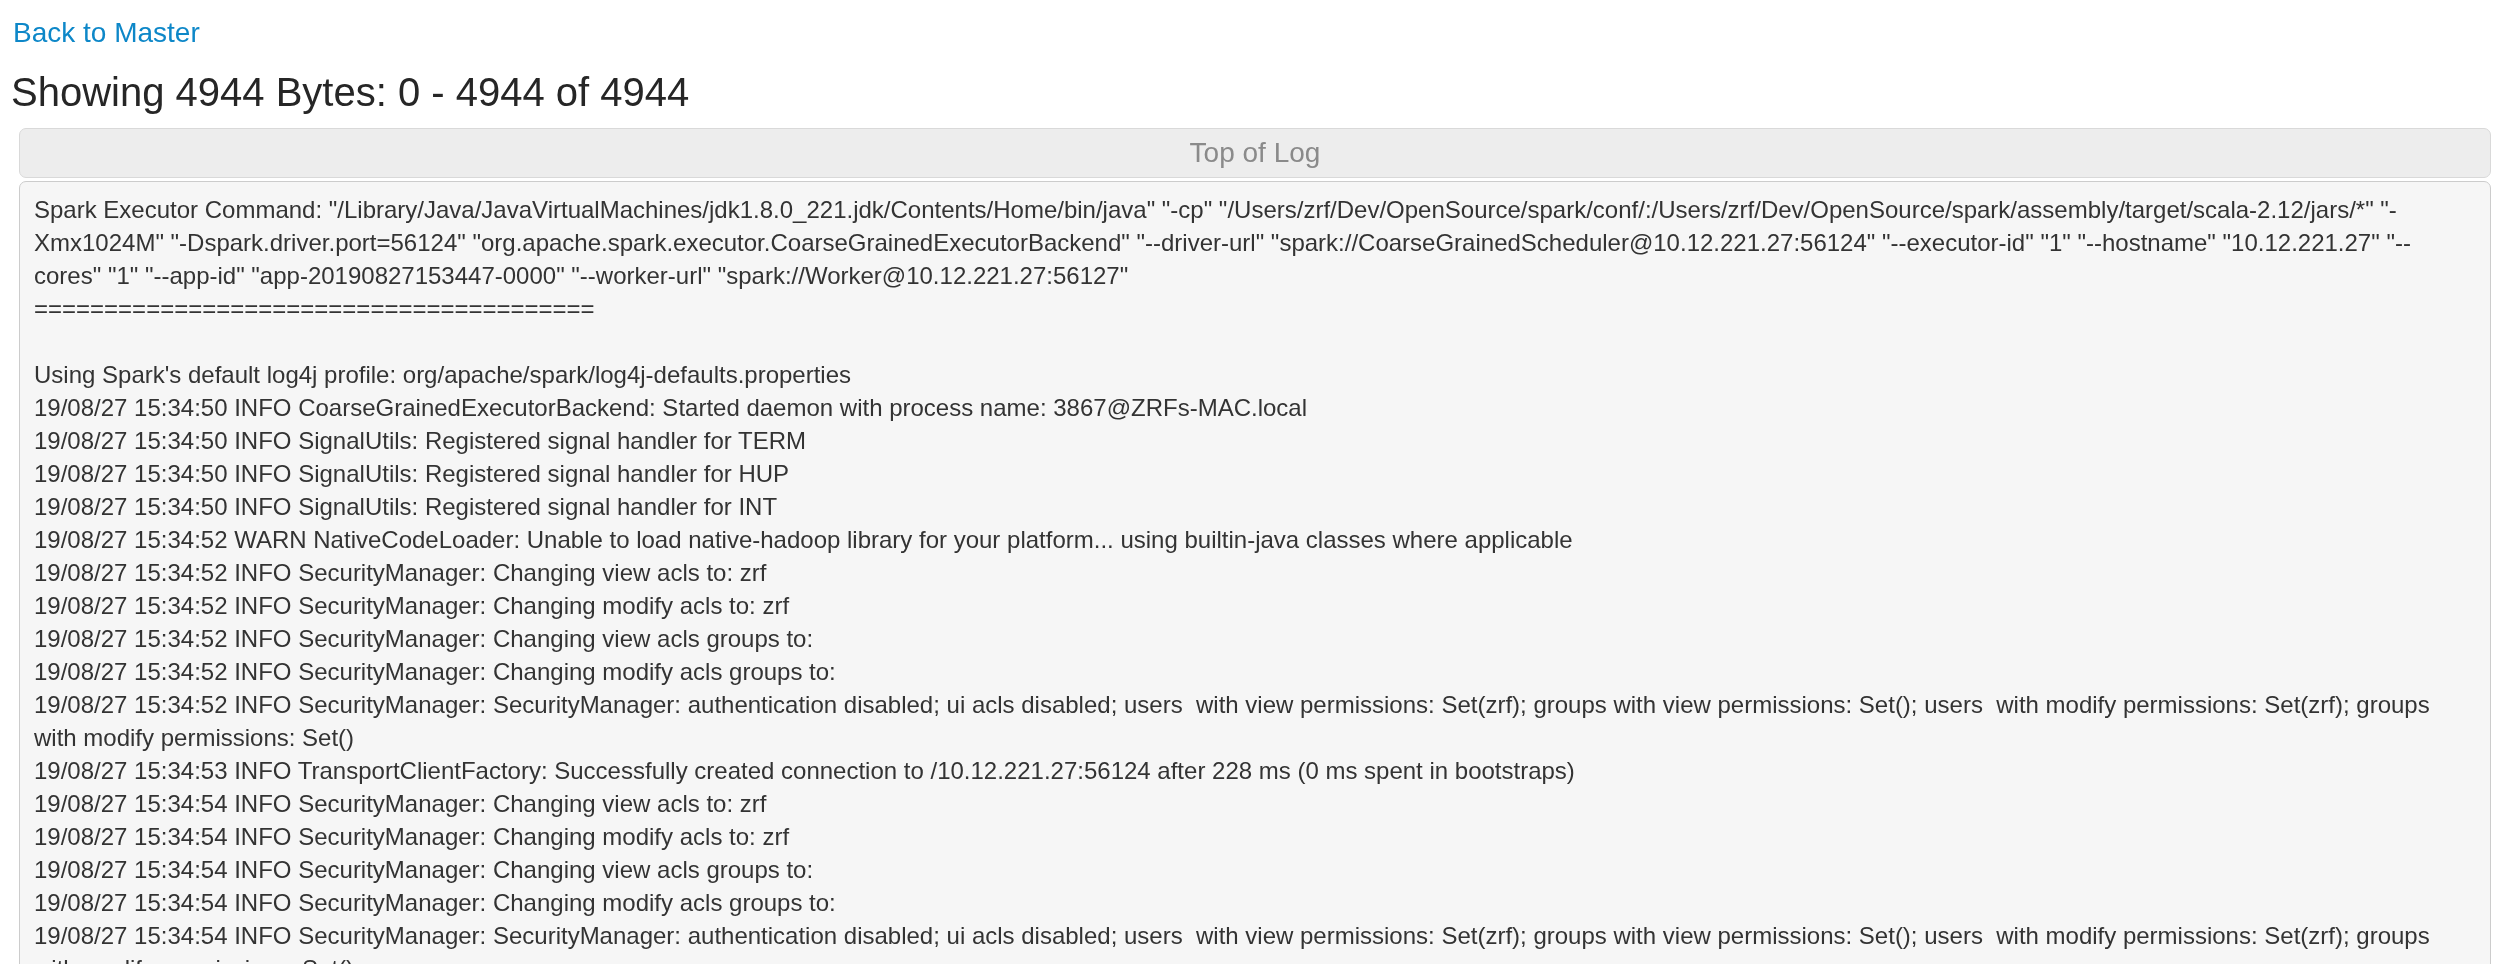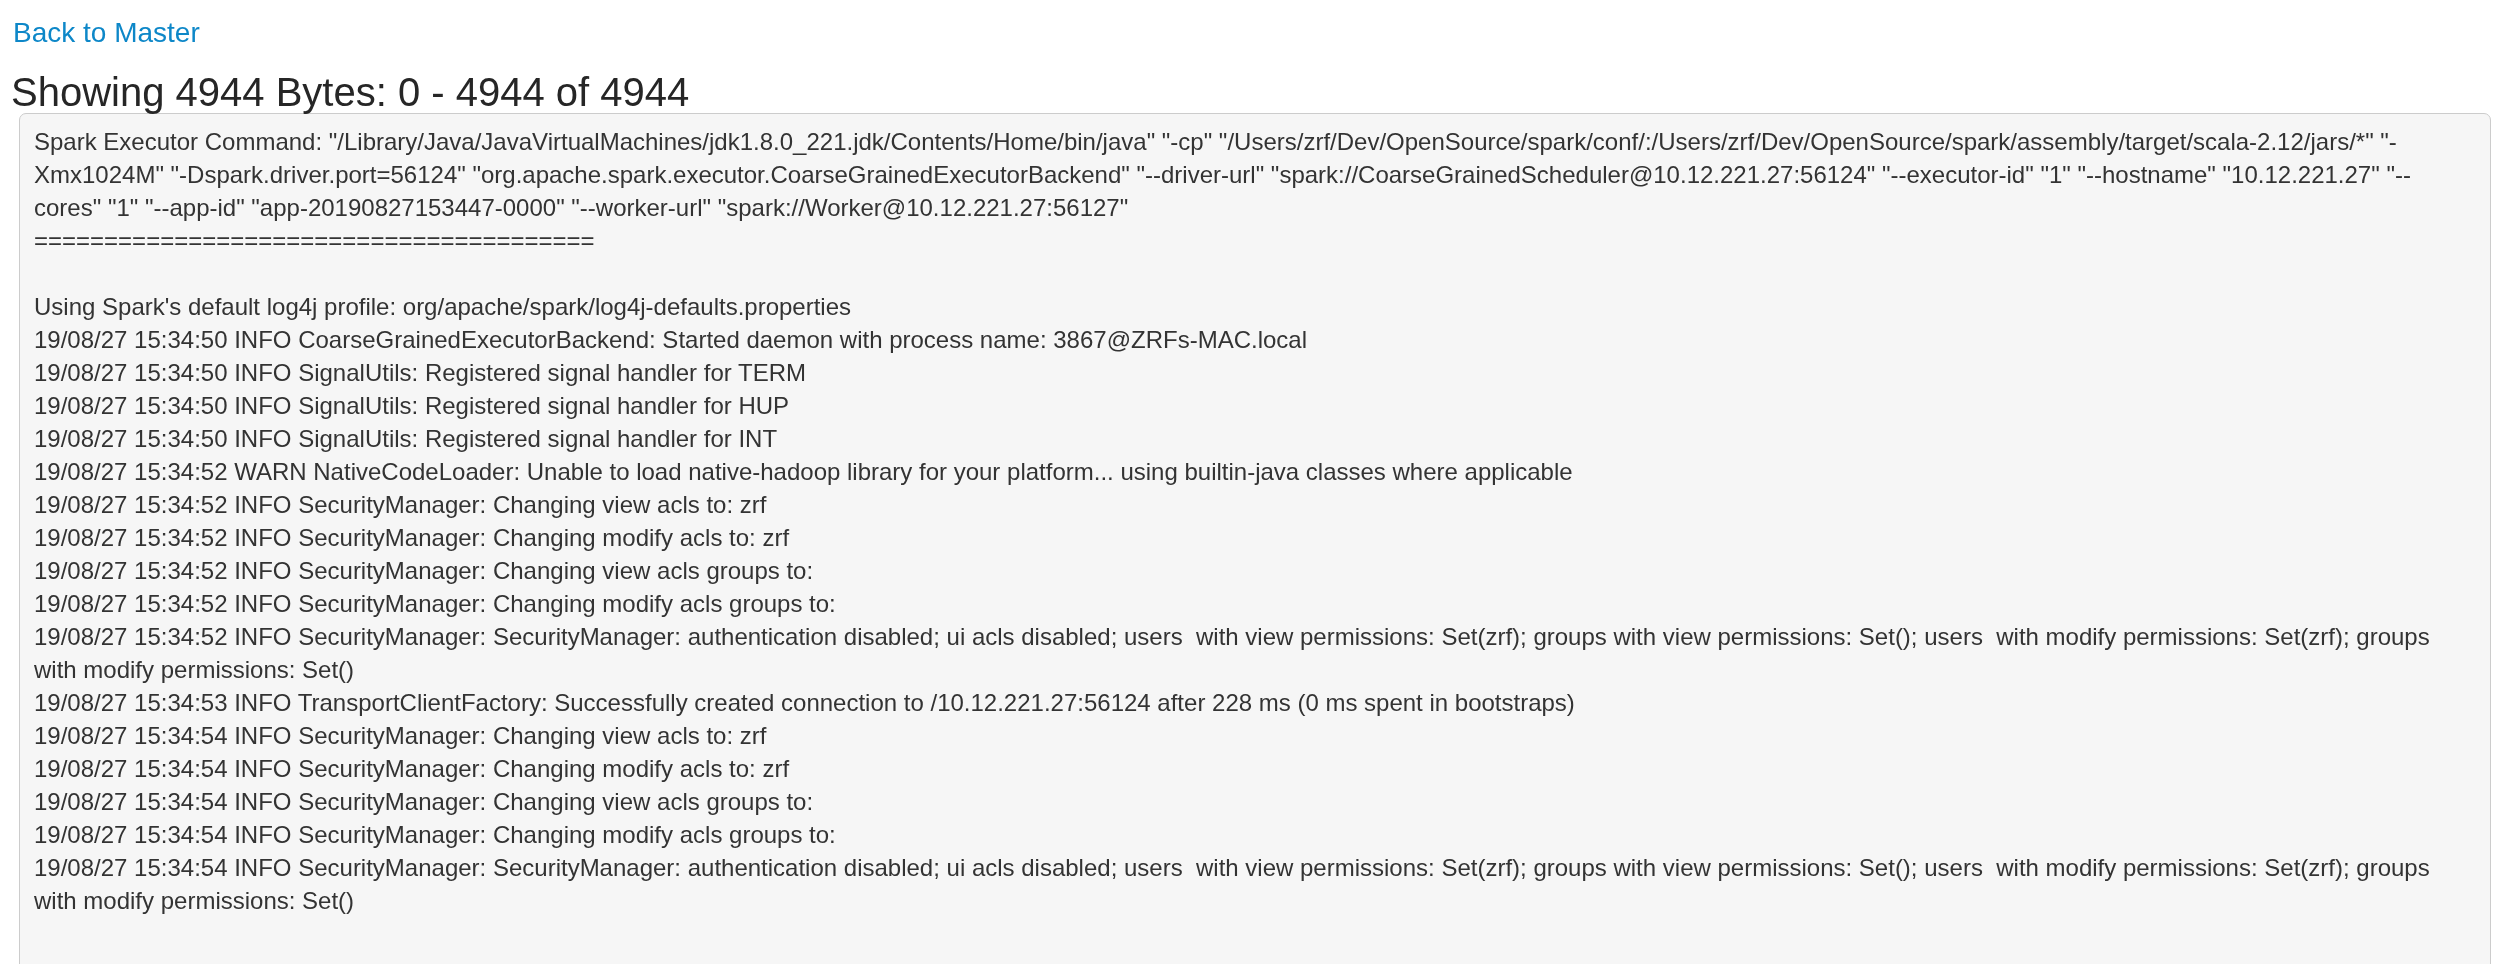--- a/index.html
+++ b/index.html
@@ -66,20 +66,23 @@
 </style>
 </head>
 <body>
 
 <div class="page">
 
   <a href="#" class="back-link">Back to Master</a>
 
   <div class="byte-range">Showing 4944 Bytes: 0 - 4944 of 4944</div>
 
+  <div class="log-header">
+    <span class="log-header-label">Top of Log</span>
+  </div>
 
   <div class="log-box">
     <div class="log-text">Spark Executor Command: "/Library/Java/JavaVirtualMachines/jdk1.8.0_221.jdk/Contents/Home/bin/java" "-cp" "/Users/zrf/Dev/OpenSource/spark/conf/:/Users/zrf/Dev/OpenSource/spark/assembly/target/scala-2.12/jars/*" "-Xmx1024M" "-Dspark.driver.port=56124" "org.apache.spark.executor.CoarseGrainedExecutorBackend" "--driver-url" "spark://CoarseGrainedScheduler@10.12.221.27:56124" "--executor-id" "1" "--hostname" "10.12.221.27" "--cores" "1" "--app-id" "app-20190827153447-0000" "--worker-url" "spark://Worker@10.12.221.27:56127"
 ========================================
 
 Using Spark's default log4j profile: org/apache/spark/log4j-defaults.properties
 19/08/27 15:34:50 INFO CoarseGrainedExecutorBackend: Started daemon with process name: 3867@ZRFs-MAC.local
 19/08/27 15:34:50 INFO SignalUtils: Registered signal handler for TERM
 19/08/27 15:34:50 INFO SignalUtils: Registered signal handler for HUP
 19/08/27 15:34:50 INFO SignalUtils: Registered signal handler for INT

